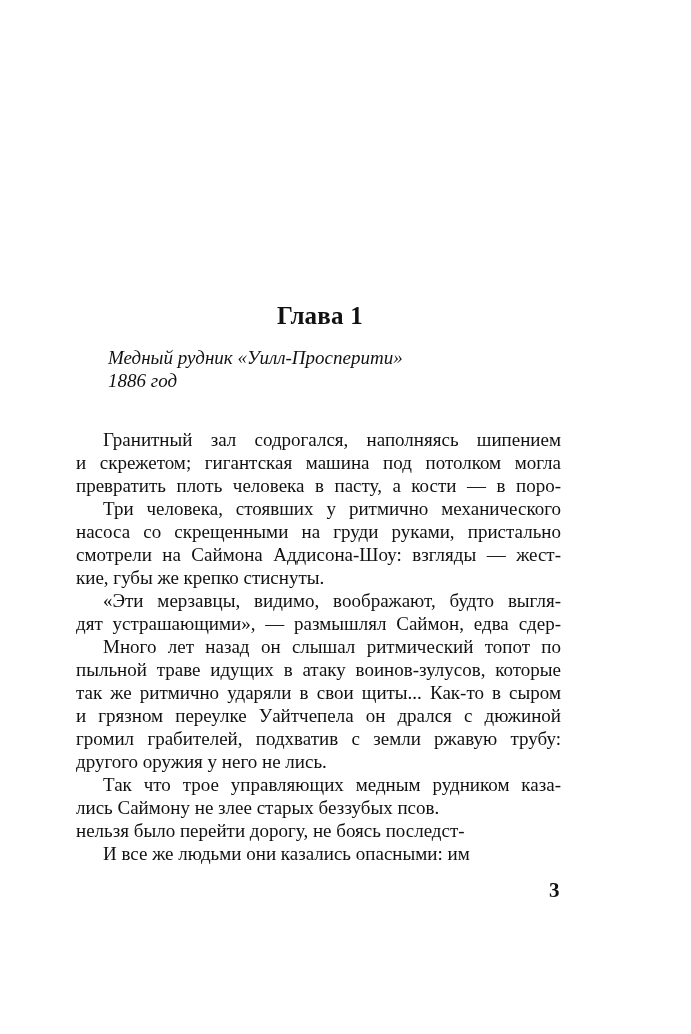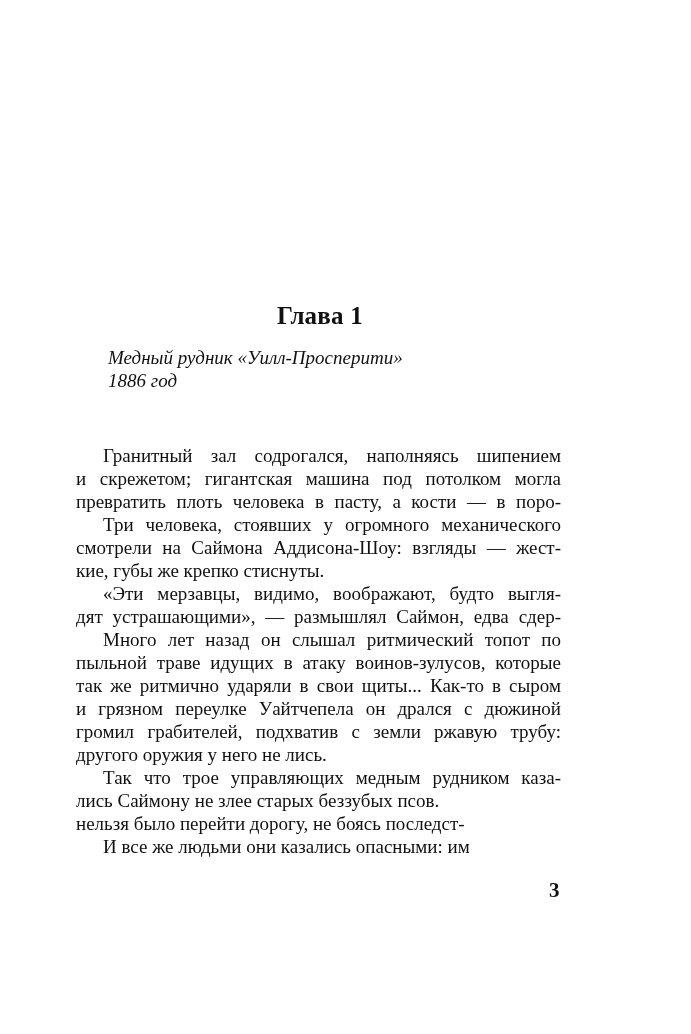--- a/index.html
+++ b/index.html
@@ -36,21 +36,21 @@
       left: 108px;
       top: 346px;
       font-style: italic;
       font-size: 19px;
       line-height: 23px;
     }
     .epigraph div { white-space: nowrap; }
     .body-text {
       position: absolute;
       left: 76px;
-      top: 444px;
+      top: 428px;
       width: 485px;
       font-size: 19px;
       line-height: 23px;
     }
     .line {
       display: block;
       white-space: nowrap;
       text-align: justify;
       text-align-last: justify;
       height: 23px;
@@ -75,21 +75,22 @@
 
   <div class="epigraph">
     <div>Медный рудник «Уилл-Просперити»</div>
     <div>1886 год</div>
   </div>
 
   <div class="body-text">
     <span class="line indent">Гранитный зал содрогался, наполняясь шипением</span>
     <span class="line">и скрежетом; гигантская машина под потолком могла</span>
     <span class="line">превратить плоть человека в пасту, а кости — в поро-</span>
-    <span class="line indent">Три человека, стоявших у огромного механического</span>
+    <span class="line indent">Три человека, стоявших у ритмично механического</span>
+    <span class="line">насоса со скрещенными на груди руками, пристально</span>
     <span class="line">смотрели на Саймона Аддисона-Шоу: взгляды — жест-</span>
     <span class="line last">кие, губы же крепко стиснуты.</span>
     <span class="line indent">«Эти мерзавцы, видимо, воображают, будто выгля-</span>
     <span class="line">дят устрашающими», — размышлял Саймон, едва сдер-</span>
     <span class="line indent">Много лет назад он слышал ритмический топот по</span>
     <span class="line">пыльной траве идущих в атаку воинов-зулусов, которые</span>
     <span class="line">так же ритмично ударяли в свои щиты... Как-то в сыром</span>
     <span class="line">и грязном переулке Уайтчепела он дрался с дюжиной</span>
     <span class="line">громил грабителей, подхватив с земли ржавую трубу:</span>
     <span class="line last">другого оружия у него не лись.</span>

